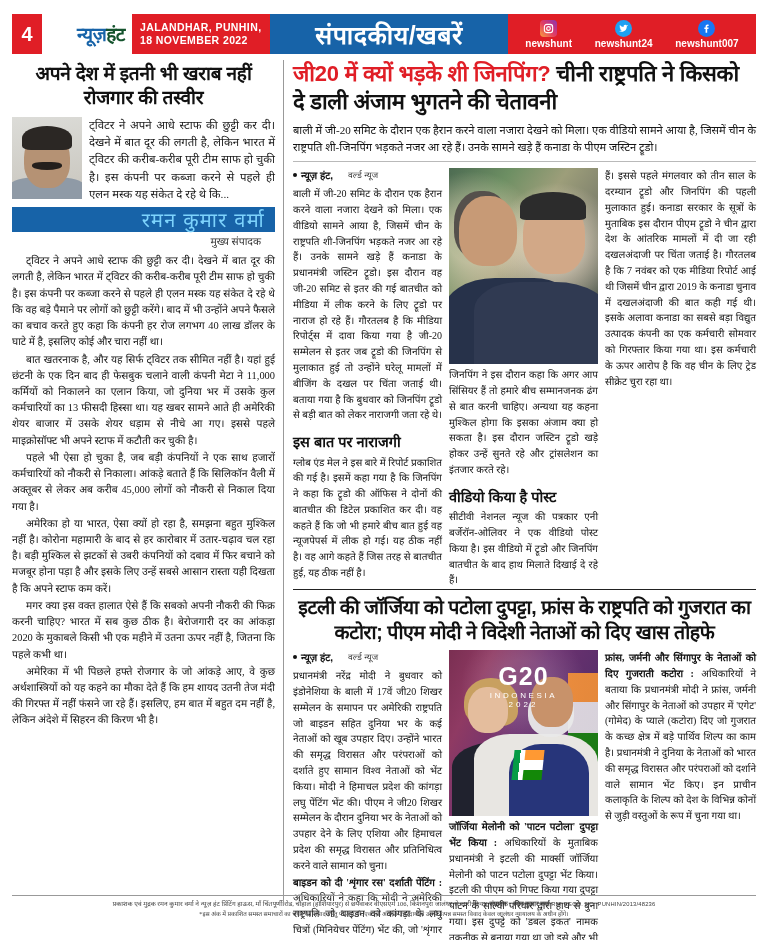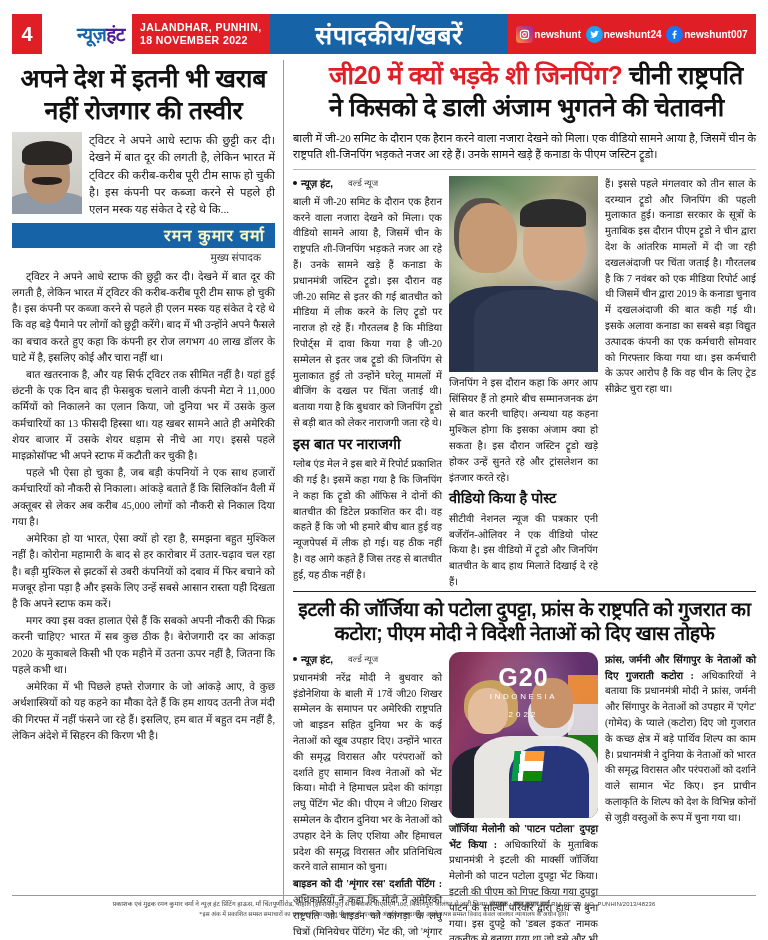--- a/index.html
+++ b/index.html
@@ -50,21 +50,21 @@
   }
   .mh-logo-txt {
     font-family: "Liberation Sans", sans-serif;
     font-size: 19px;
     font-weight: bold;
     letter-spacing: -0.5px;
     line-height: 1;
     white-space: nowrap;
   }
   .mh-logo-a { color: #1763A8; margin-left: 28px; }
-  .mh-logo-b { color: #4c1d95; font-family: Liberation Serif, serif; }
+  .mh-logo-b { color: #14532d; font-family: Liberation Serif, serif; }
   .mh-date {
     background: #E01E26;
     color: #ffffff;
     flex: 0 0 138px;
     display: flex;
     flex-direction: column;
     justify-content: center;
     padding-left: 8px;
     font-family: "Liberation Sans", sans-serif;
     font-size: 10.5px;
@@ -87,21 +87,21 @@
   .mh-social {
     background: #E01E26;
     flex: 0 0 248px;
     display: flex;
     align-items: center;
     justify-content: space-around;
     padding: 0 6px;
   }
   .soc {
     display: flex;
-    flex-direction: row;
+    flex-direction: column;
     align-items: center;
     justify-content: center;
     gap: 1px;
   }
   .soc-ic {
     width: 17px; height: 17px;
     display: flex; align-items: center; justify-content: center;
     border-radius: 4px;
   }
   .soc-ic.ig {
@@ -131,21 +131,21 @@
     border-right: 1px solid #999;
   }
   .col-right {
     flex: 1 1 auto;
     padding-left: 9px;
   }
 
   
   .edit-hl {
     font-family: "Liberation Sans", sans-serif;
-    font-size: 25px;
+    font-size: 19px;
     font-weight: bold;
     line-height: 1.28;
     text-align: center;
     color: #111;
     letter-spacing: -0.2px;
     padding: 2px 2px 6px 2px;
   }
   .edit-top {
     display: flex;
     gap: 7px;
@@ -196,51 +196,50 @@
   .edit-author-bar {
     background: #1763A8;
     height: 25px;
     margin-top: 4px;
     display: flex;
     align-items: center;
     justify-content: flex-end;
     padding-right: 10px;
   }
   .edit-author-name {
-    color: #fef9c3;
-    font-family: "Liberation Sans", sans-serif;
-    font-size: 16px;
-    font-weight: bold;
+    color: #7dd3fc;
+    font-family: "Liberation Sans", sans-serif;
+    font-size: 20px;
+    font-weight: normal;
     letter-spacing: 1.2px;
   }
   .edit-author-role {
     text-align: right;
     font-size: 10.5px;
     color: #333;
     padding: 2px 14px 5px 0;
   }
   .edit-body {
     font-size: 10.4px;
     line-height: 1.56;
     text-align: justify;
     color: #141414;
     column-count: 1;
   }
   .edit-body p { text-indent: 14px; margin-bottom: 1px; }
 
   
   .hl1 {
     font-family: "Liberation Sans", sans-serif;
-    font-size: 25px;
+    font-size: 22px;
     font-weight: bold;
     line-height: 1.27;
     letter-spacing: -0.3px;
     color: #111;
     padding-bottom: 3px;
-    margin-left: 36px;
   }
   .hl1 .red { color: #E01E26; }
   .stand {
     font-size: 11.1px;
     line-height: 1.5;
     text-align: justify;
     color: #151515;
     border-bottom: 1px solid #b9b9b9;
     padding: 3px 0 6px 0;
     margin-bottom: 6px;
@@ -274,21 +273,21 @@
     line-height: 1.58;
     text-align: justify;
     color: #141414;
   }
   .bodytext p { margin-bottom: 1px; }
   .subhead {
     font-family: "Liberation Sans", sans-serif;
     font-size: 14.5px;
     font-weight: bold;
     color: #111;
-    margin: 5px 0 3px 0;
+    margin: 11px 0 3px 0;
     line-height: 1.2;
   }
 
   
   .photo {
     position: relative;
     overflow: hidden;
     background: #cfcfcf;
   }
   .ph-xi {
@@ -337,34 +336,33 @@
     background: #32302f; border-radius: 44% 44% 0 0;
   }
   .ph-g20 {
     width: 100%;
     height: 166px;
     background:
       radial-gradient(circle at 50% 22%, rgba(255,255,255,0.14) 0 18%, rgba(0,0,0,0) 42%),
       linear-gradient(115deg,#7a2f52 0%, #8f3a63 20%, #6e3270 45%, #5b2f6b 70%, #3f2a5e 100%);
     margin-bottom: 3px;
     position: relative;
-    border-radius: 11px;
   }
   .g20-logo {
     position: absolute;
     left: 50%; top: 8%;
     transform: translateX(-50%);
     text-align: center;
     color: #ffffff;
     font-family: "Liberation Sans", sans-serif;
     line-height: 1;
   }
   .g20-logo .g-main { font-size: 25px; font-weight: bold; letter-spacing: 1px; }
   .g20-logo .g-sub  { font-size: 8px; letter-spacing: 2.6px; margin-top: 3px; }
-  .g20-logo .g-yr   { font-size: 8px; letter-spacing: 3px; margin-top: 10px; }
+  .g20-logo .g-yr   { font-size: 8px; letter-spacing: 3px; margin-top: 1px; }
   .g20-meloni-head {
     position:absolute; left:13%; top:22%;
     width: 40px; height: 46px;
     background: #e4bd9d; border-radius: 46% 46% 42% 42%;
   }
   .g20-meloni-hair {
     position:absolute; left:10%; top:17%;
     width: 54px; height: 48px;
     background: #c8a060; border-radius: 50% 50% 30% 40%;
   }

